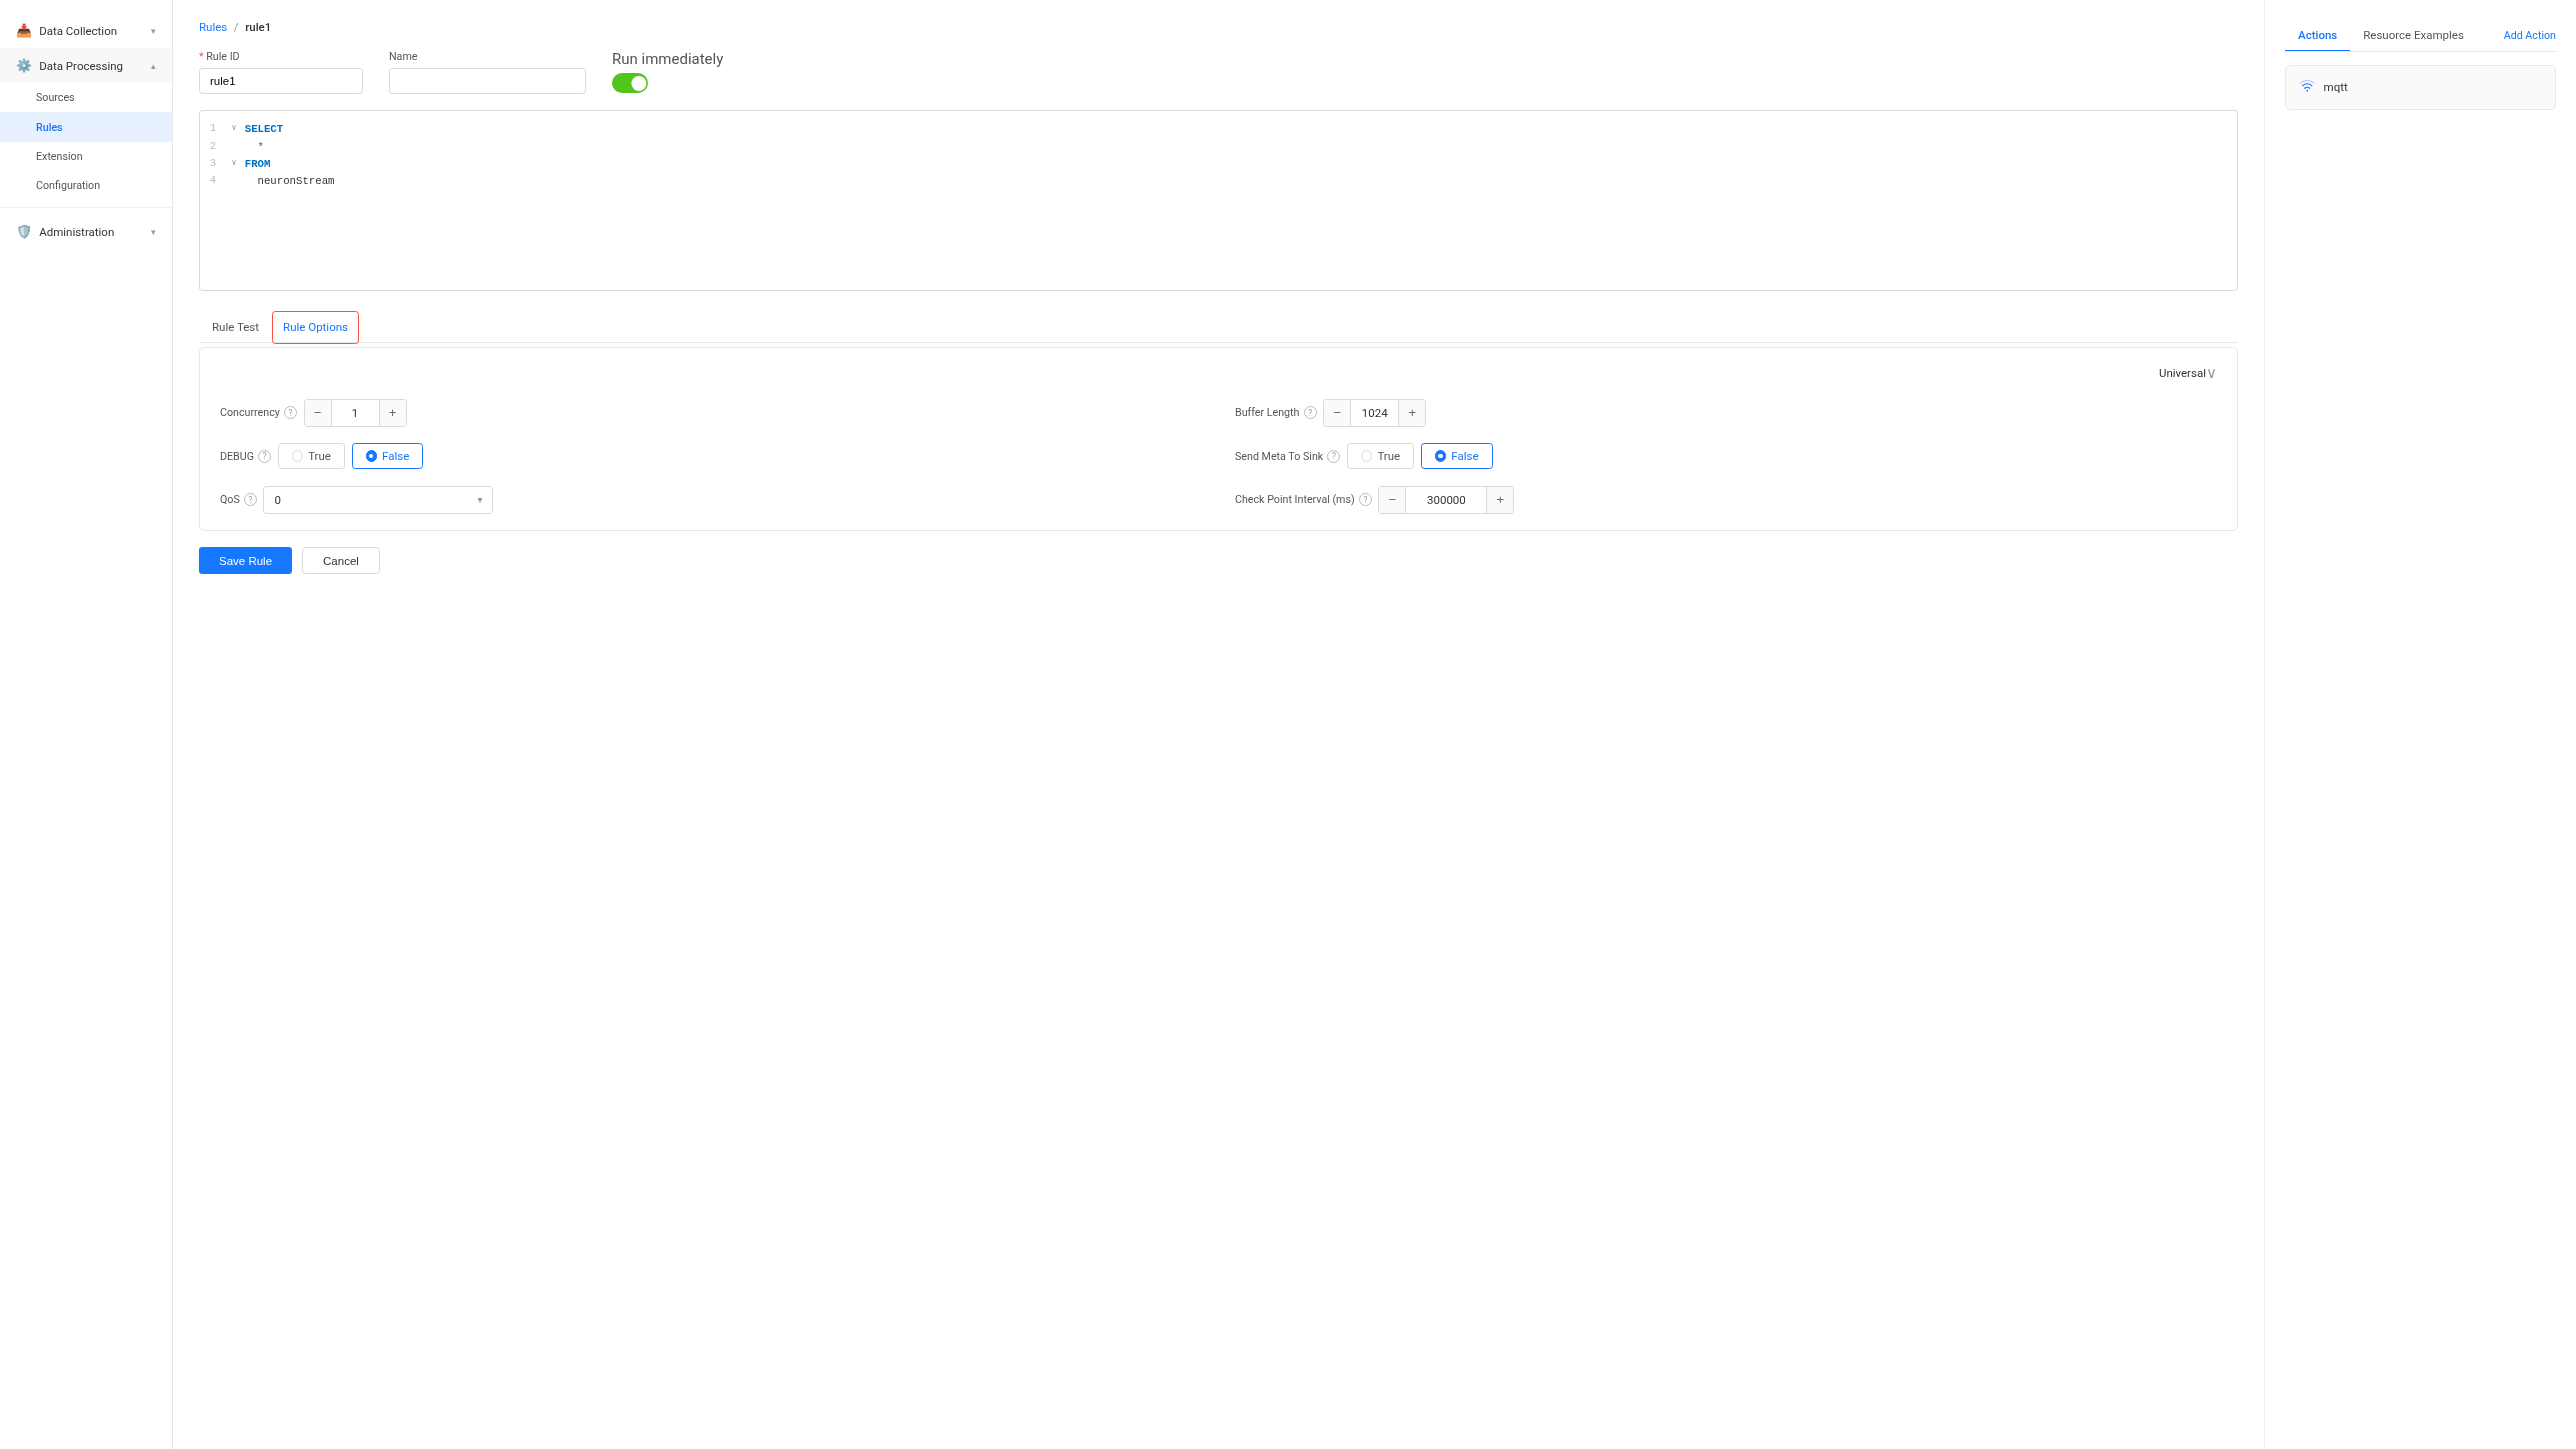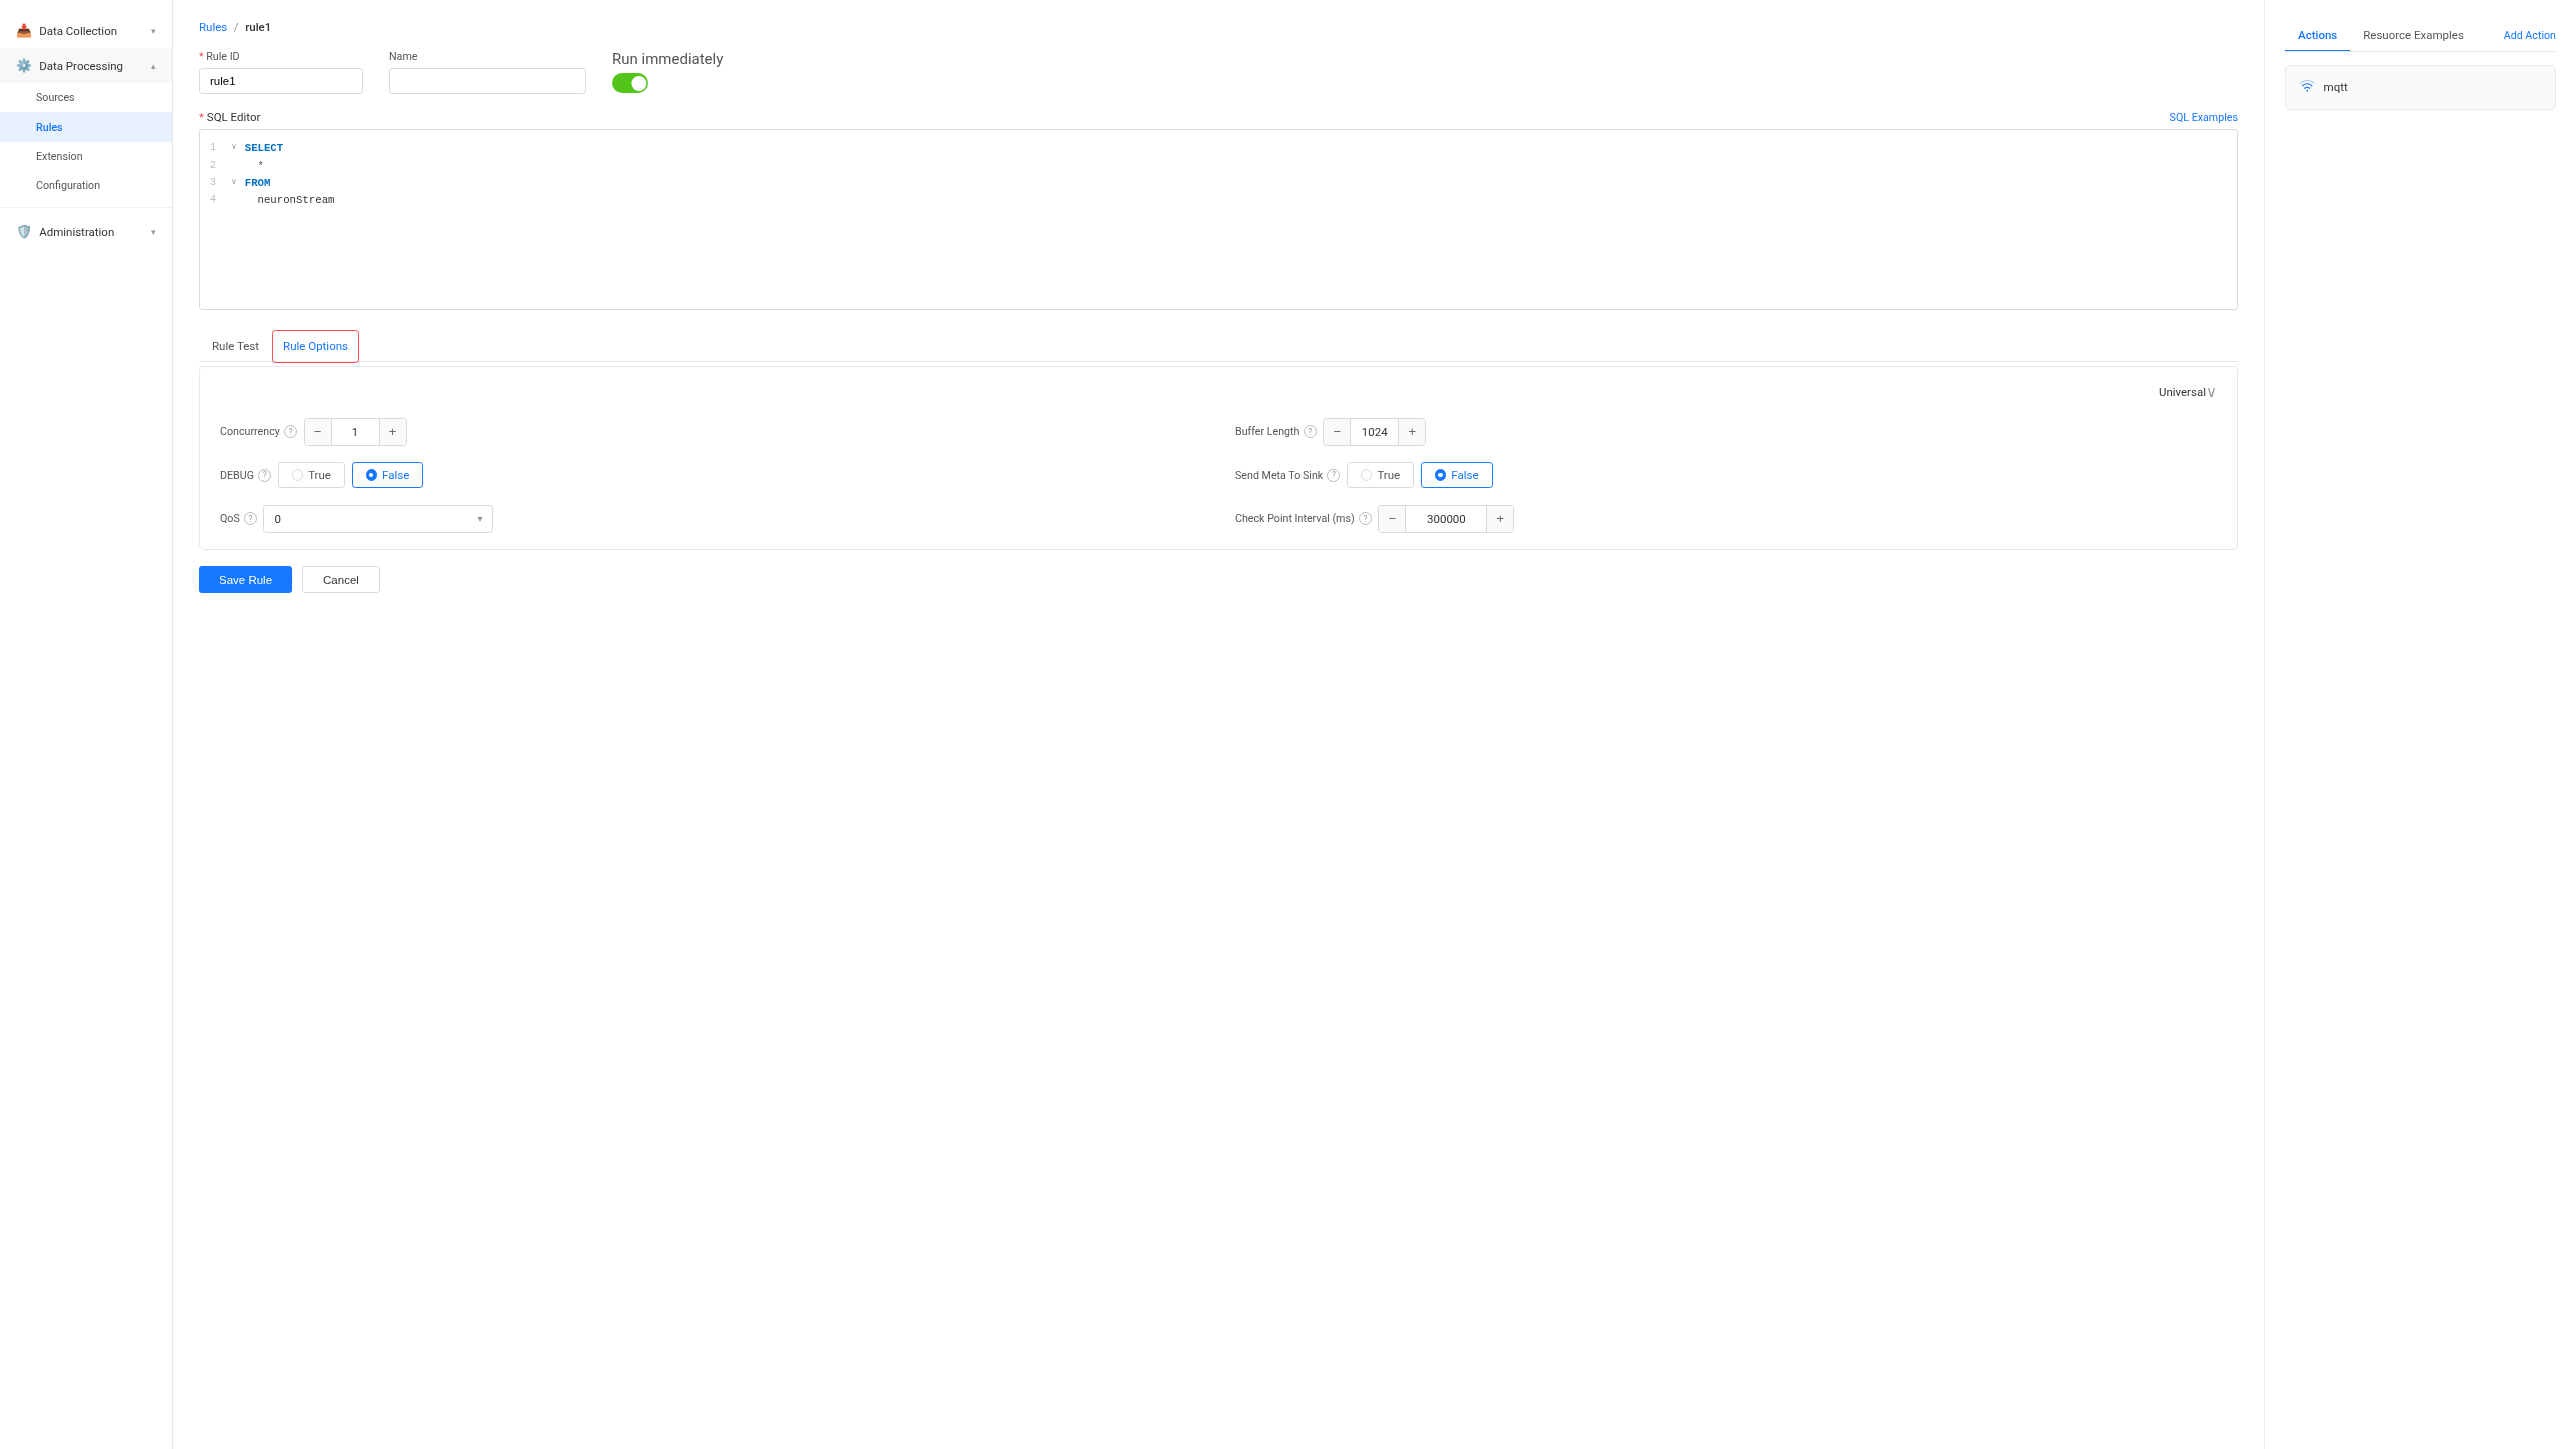--- a/index.html
+++ b/index.html
@@ -164,27 +164,20 @@
           <div class="toggle-label">Run immediately</div>
           <label class="toggle">
             <input type="checkbox" checked="" style="">
             <span class="toggle-slider"></span>
           </label>
         </div>
 
       </div>
 
       <div style="margin-bottom:20px;">
-        <div class="sql-editor-header">
-          <span>
-            <span style="color:#ff4d4f;">* </span>
-            <span>SQL Editor</span>
-          </span>
-          <span class="sql-examples-link">SQL Examples</span>
-        </div>
         <div class="sql-editor-box">
           <div class="sql-line">
             <span class="line-num">1</span>
             <span class="line-chevron">∨</span>
             <span class="kw-select">SELECT</span>
           </div>
           <div class="sql-line">
             <span class="line-num">2</span>
             <span class="line-chevron" style="visibility:hidden;">∨</span>
             <span class="line-content">&nbsp;&nbsp;*</span>

